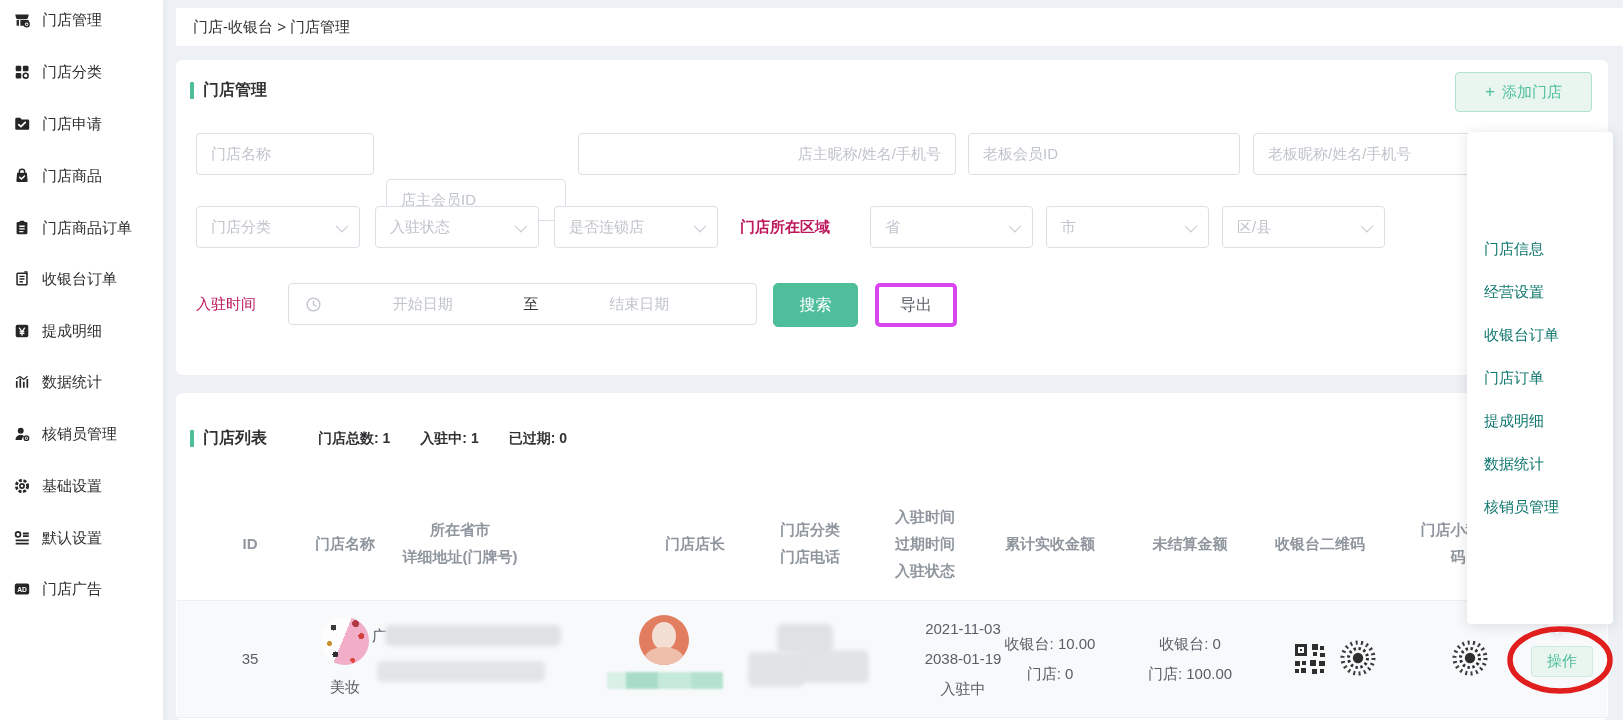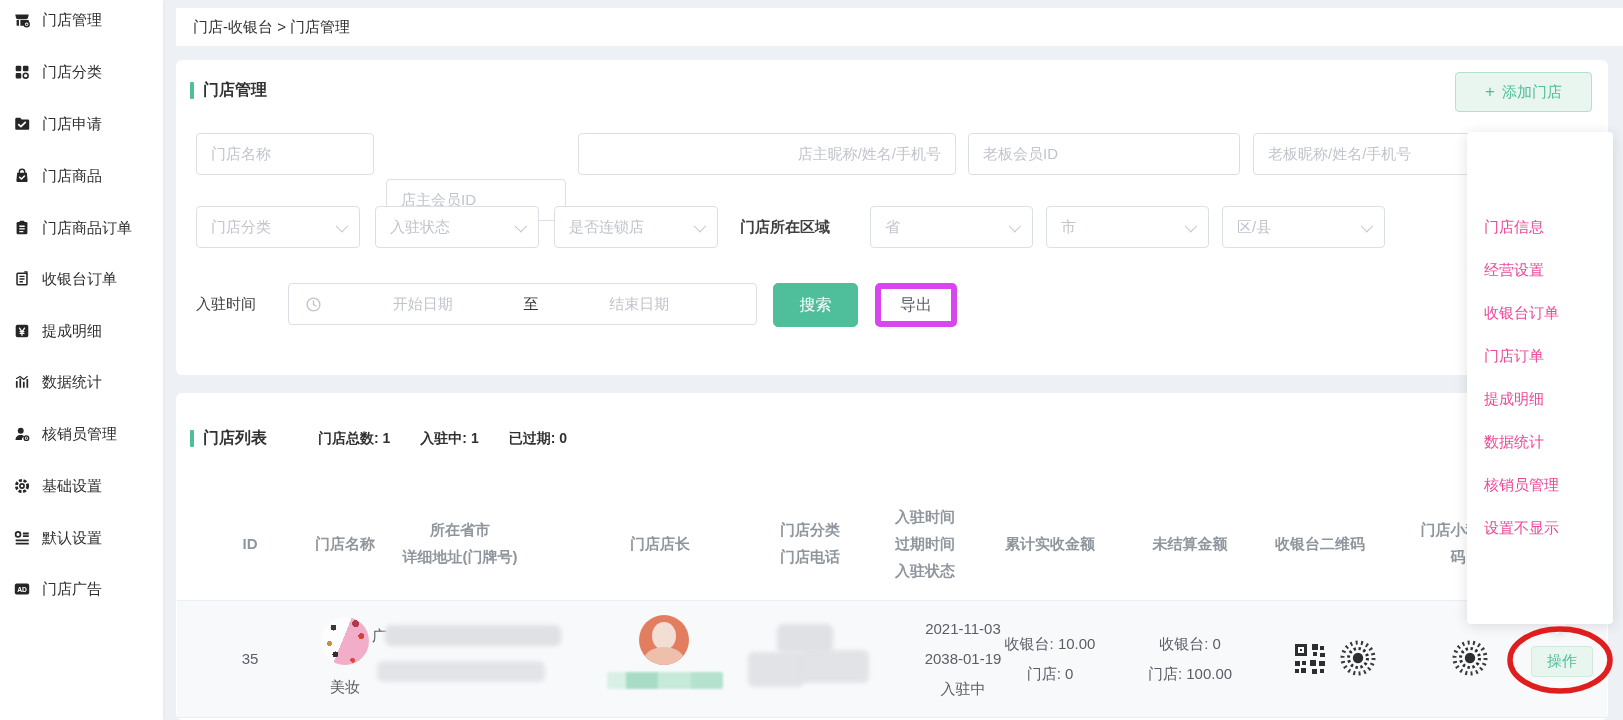--- a/index.html
+++ b/index.html
@@ -17,33 +17,33 @@
   
   .crumbbar{left:176px;top:8px;width:1447px;height:38px;background:#fff;display:flex;align-items:center;padding-left:17px;box-sizing:border-box;}
   
   .panel{background:#fff;border-radius:6px;}
   .sec-title{display:flex;align-items:center;gap:9px;font-weight:bold;font-size:16px;color:#303133;}
   .marker{width:4px;height:17px;border-radius:1px;background:#4EBE9B;}
   
   .in{position:absolute;height:42px;border:1px solid #dcdfe6;border-radius:4px;background:#fff;display:flex;align-items:center;padding:0 14px;box-sizing:border-box;}
   .ph{color:#c0c4cc;font-size:15px;white-space:nowrap;overflow:hidden;}
   .chev{width:8px;height:8px;border-right:1.5px solid #c0c4cc;border-bottom:1.5px solid #c0c4cc;transform:rotate(45deg) translateY(-2px);margin-left:auto;}
-  .lbl{position:absolute;color:#404040;font-size:15px;display:flex;align-items:center;height:42px;}
+  .lbl{position:absolute;color:#be185d;font-size:15px;display:flex;align-items:center;height:42px;}
   .btn{display:flex;align-items:center;justify-content:center;border-radius:5px;cursor:pointer;box-sizing:border-box;font-size:15px;}
   .btn-green{background:#4EBE9B;color:#fff;border:1px solid #4EBE9B;font-size:16px;}
-  .btn-plain{background:#fff;color:#5a5e66;border:6px solid #d946ef;font-size:16px;}
+  .btn-plain{background:#fff;color:#5a5e66;border:4px solid #d946ef;font-size:16px;}
   .btn-lightgreen{background:#E8F6EF;color:#4EBE9B;border:1px solid #b2e2cd;border-radius:4px;}
   
   .th{position:absolute;top:498px;height:90px;display:flex;flex-direction:column;justify-content:center;align-items:center;text-align:center;color:#8f969e;font-weight:bold;font-size:15px;line-height:27px;}
   .rowband{left:177px;top:600px;width:1430px;height:118px;background:#f8f9fb;border-top:1px solid #ebeef5;border-bottom:1px solid #ebeef5;box-sizing:border-box;}
   .td{position:absolute;display:flex;flex-direction:column;align-items:center;justify-content:center;color:#5a5e66;font-size:15px;line-height:30px;text-align:center;}
   .blur{position:absolute;border-radius:6px;background:#dfe1e4;filter:blur(2px);}
   
   .menu{left:1467px;top:132px;width:146px;height:492px;background:#fff;border-radius:4px;box-shadow:0 2px 14px rgba(0,0,0,.12);z-index:40;display:flex;flex-direction:column;justify-content:center;padding:6px 0;box-sizing:border-box;}
-  .menu-item{height:43px;display:flex;align-items:center;padding-left:17px;color:#ec4899;cursor:pointer;}
+  .menu-item{height:43px;display:flex;align-items:center;padding-left:17px;color:#0f766e;cursor:pointer;}
   .notch{left:1549px;top:615px;width:16px;height:16px;background:#fff;transform:rotate(45deg);box-shadow:3px 3px 6px rgba(0,0,0,.08);z-index:39;}
   
   .store-avatar{position:absolute;width:48px;height:48px;border-radius:50%;
     background:
       radial-gradient(circle 3px at 26% 22%,#3a3a3a 97%,transparent),
       radial-gradient(circle 2.5px at 18% 55%,#c8922e 97%,transparent),
       radial-gradient(circle 3px at 30% 78%,#2e2e2e 97%,transparent),
       radial-gradient(circle 3.5px at 72% 14%,#b03a45 97%,transparent),
       radial-gradient(circle 3px at 84% 40%,#d2413d 97%,transparent),
       radial-gradient(circle 2.5px at 66% 90%,#e0483f 97%,transparent),
@@ -239,21 +239,21 @@
 <div class="th" style="left:215px;width:70px;">
     <span>ID</span>
   </div>
 <div class="th" style="left:303px;width:84px;">
     <span>门店名称</span>
   </div>
 <div class="th" style="left:370px;width:180px;">
     <span>所在省市</span>
     <span>详细地址(门牌号)</span>
   </div>
-<div class="th" style="left:595px;width:130px;">
+<div class="th" style="left:630px;width:130px;">
     <span>门店店长</span>
   </div>
 <div class="th" style="left:745px;width:130px;">
     <span>门店分类</span>
     <span>门店电话</span>
   </div>
 <div class="th" style="left:862px;width:126px;">
     <span>入驻时间</span>
     <span>过期时间</span>
     <span>入驻状态</span>
@@ -344,14 +344,13 @@
 
 <div class="abs notch"></div>
 <div class="abs menu">
   <div class="menu-item">门店信息</div>
   <div class="menu-item">经营设置</div>
   <div class="menu-item">收银台订单</div>
   <div class="menu-item">门店订单</div>
   <div class="menu-item">提成明细</div>
   <div class="menu-item">数据统计</div>
   <div class="menu-item">核销员管理</div>
-  <div class="menu-item">设置不显示</div>
 </div>
 
 </body></html>

